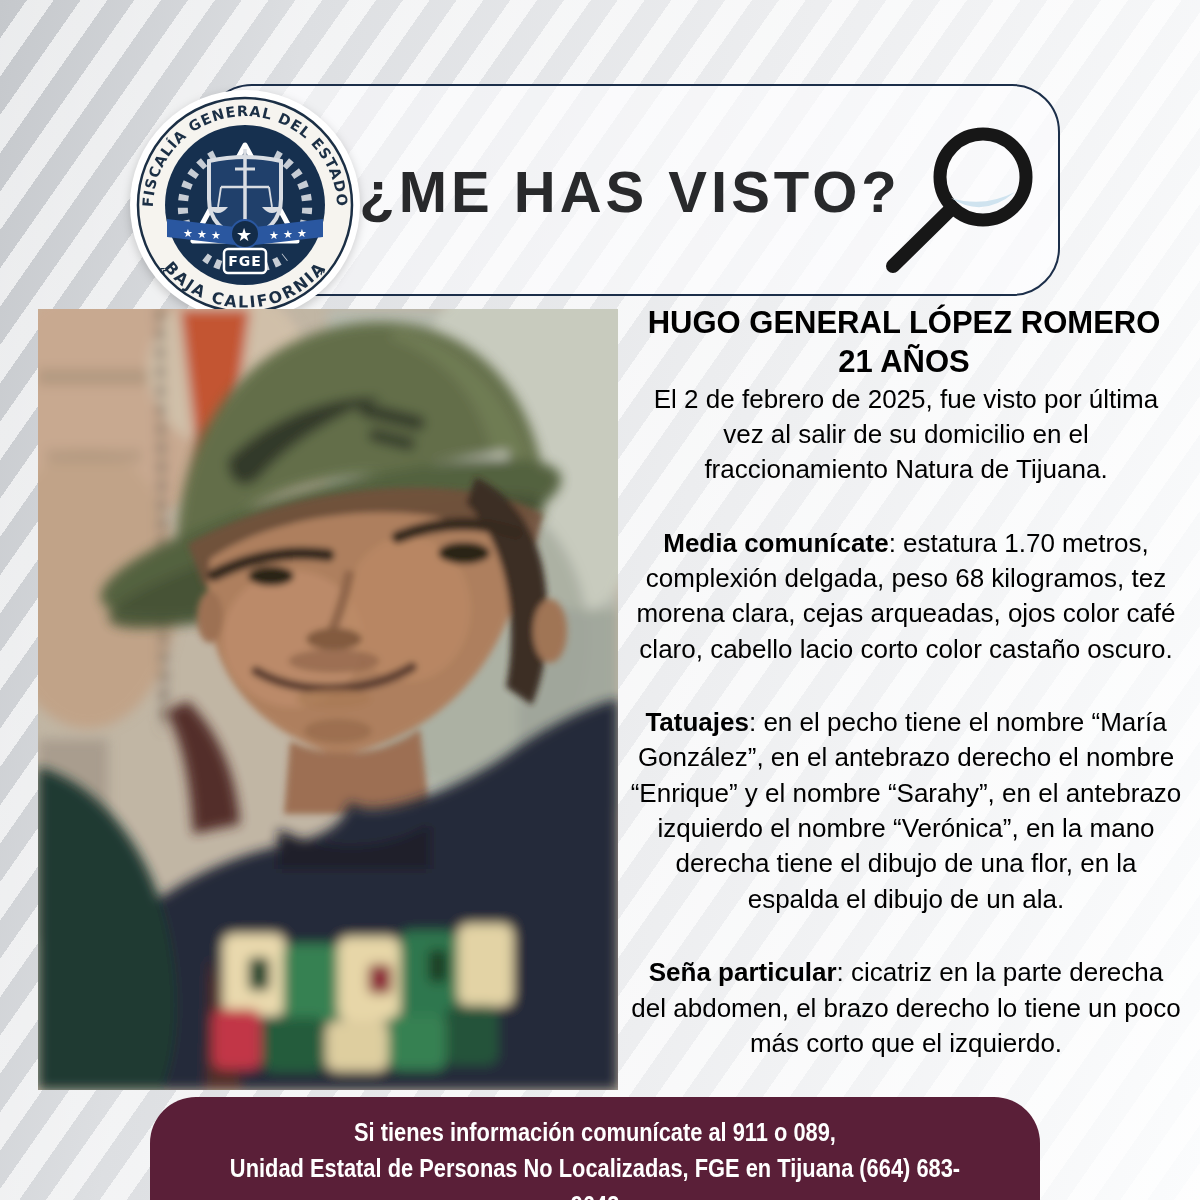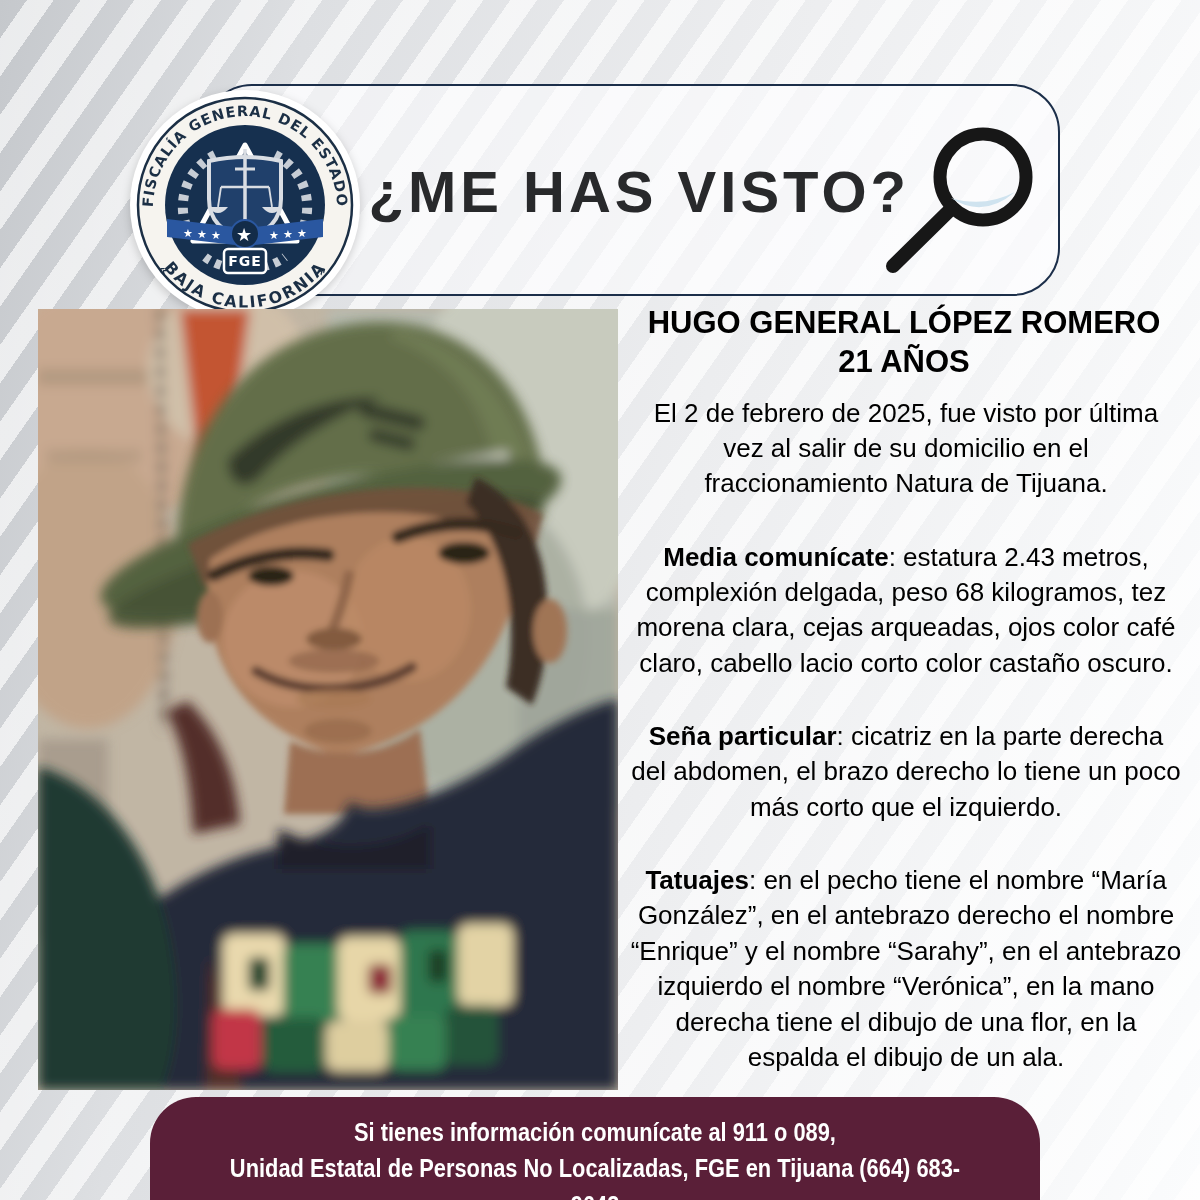--- a/index.html
+++ b/index.html
@@ -9,28 +9,28 @@
     background:
       repeating-linear-gradient(125deg, rgba(255,255,255,0) 0 22px, rgba(255,255,255,.65) 22px 44px),
       linear-gradient(100deg,#c5c8cc 0%,#dddfe2 22%,#ecedef 55%,#fbfcfd 100%);
   }
   .header-box{
     position:absolute;left:204px;top:84px;width:856px;height:212px;box-sizing:border-box;
     border:2px solid #1c2f4a;border-radius:48px;background:rgba(253,253,255,.55);
   }
   .logo{position:absolute;left:126px;top:86px;filter:drop-shadow(0 3px 5px rgba(0,0,0,.18));}
   .title{
-    position:absolute;left:350px;top:158px;width:560px;text-align:right;
+    position:absolute;left:350px;top:158px;width:560px;text-align:center;
     font-size:58px;font-weight:bold;letter-spacing:4px;color:#28292b;white-space:nowrap;
   }
   .mag{position:absolute;left:856px;top:116px;}
   .photo{position:absolute;left:38px;top:309px;}
   .info{position:absolute;left:626px;top:304px;width:556px;text-align:center;color:#000;}
   .info .name{font-size:31px;font-weight:bold;line-height:1.25;}
-  .info .age{font-size:31px;font-weight:bold;line-height:1.25;margin-bottom:14px;}
+  .info .age{font-size:31px;font-weight:bold;line-height:1.25;}
   .info p{font-size:26px;line-height:1.36;margin:0 0 38px 4px;}
   .info p b{font-weight:bold;}
   .footer{
     position:absolute;left:150px;top:1097px;width:890px;height:110px;
     background:#5a1f38;border-radius:46px 46px 0 0;color:#fff;overflow:hidden;
   }
   .footer-text{transform:scaleX(.84);transform-origin:50% 0;text-align:center;font-weight:bold;}
   .footer-text .l1{margin-top:17px;font-size:26px;line-height:1.4;}
   .footer-text .l2{font-size:26px;line-height:1.4;}
   .logo text{font-family:"DejaVu Sans","Liberation Sans",sans-serif;}
@@ -173,23 +173,23 @@
         <rect x="390" y="640" width="20" height="34" rx="6" fill="#12391f"></rect>
       </g>
     </g>
     <rect width="580" height="781" fill="#ffffff" opacity="0.04"></rect>
   </svg>
 
   <div class="info">
     <div class="name">HUGO GENERAL LÓPEZ ROMERO</div>
     <div class="age">21 AÑOS</div>
     <p>El 2 de febrero de 2025, fue visto por última vez al salir de su domicilio en el fraccionamiento Natura de Tijuana.</p>
-    <p><b>Media comunícate</b><span>: estatura 2.43 metros, complexión delgada, peso 68 kilogramos, tez morena clara, cejas arqueadas, ojos color café claro, cabello lacio corto color castaño oscuro.</span></p>
+    <p><b>Media comunícate</b><span>: estatura 1.70 metros, complexión delgada, peso 68 kilogramos, tez morena clara, cejas arqueadas, ojos color café claro, cabello lacio corto color castaño oscuro.</span></p>
+    <p><b>Tatuajes</b><span>: en el pecho tiene el nombre “María González”, en el antebrazo derecho el nombre “Enrique” y el nombre “Sarahy”, en el antebrazo izquierdo el nombre “Verónica”, en la mano derecha tiene el dibujo de una flor, en la espalda el dibujo de un ala.</span></p>
     <p><b>Seña particular</b><span>: cicatriz en la parte derecha del abdomen, el brazo derecho lo tiene un poco más corto que el izquierdo.</span></p>
-    <p><b>Tatuajes</b><span>: en el pecho tiene el nombre “María González”, en el antebrazo derecho el nombre “Enrique” y el nombre “Sarahy”, en el antebrazo izquierdo el nombre “Verónica”, en la mano derecha tiene el dibujo de una flor, en la espalda el dibujo de un ala.</span></p>
   </div>
 
   <div class="footer">
     <div class="footer-text">
       <div class="l1">Si tienes información comunícate al 911 o 089,</div>
       <div class="l2">Unidad Estatal de Personas No Localizadas, FGE en Tijuana (664) 683-9643</div>
     </div>
   </div>
 
 </div>

